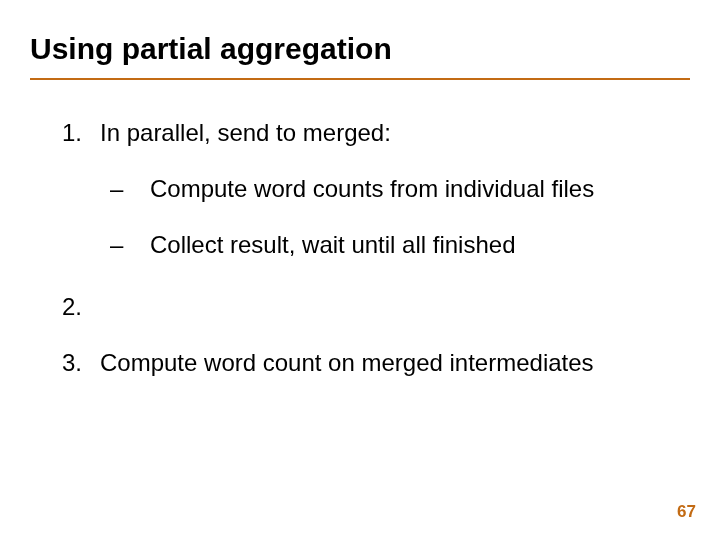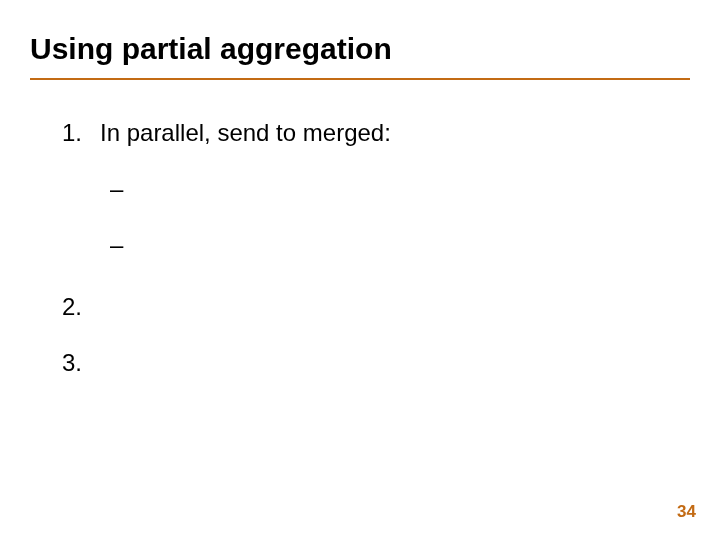--- a/index.html
+++ b/index.html
@@ -51,32 +51,35 @@
 
   <div class="body">
 
     <div class="li1">
       <span class="num">1.</span>
       <span>In parallel, send to merged:</span>
     </div>
 
     <div class="li2">
       <span class="dash">–</span>
+      <span>Compute word counts from individual files</span>
     </div>
 
     <div class="li2">
       <span class="dash">–</span>
+      <span>Collect result, wait until all finished</span>
     </div>
 
     <div class="spacer-after-sub"></div>
 
     <div class="li1">
       <span class="num">2.</span>
     </div>
 
     <div class="li1">
       <span class="num">3.</span>
+      <span>Compute word count on merged intermediates</span>
     </div>
 
   </div>
 
-  <div class="pagenum">34</div>
+  <div class="pagenum">67</div>
 </div>
 
 </body></html>

